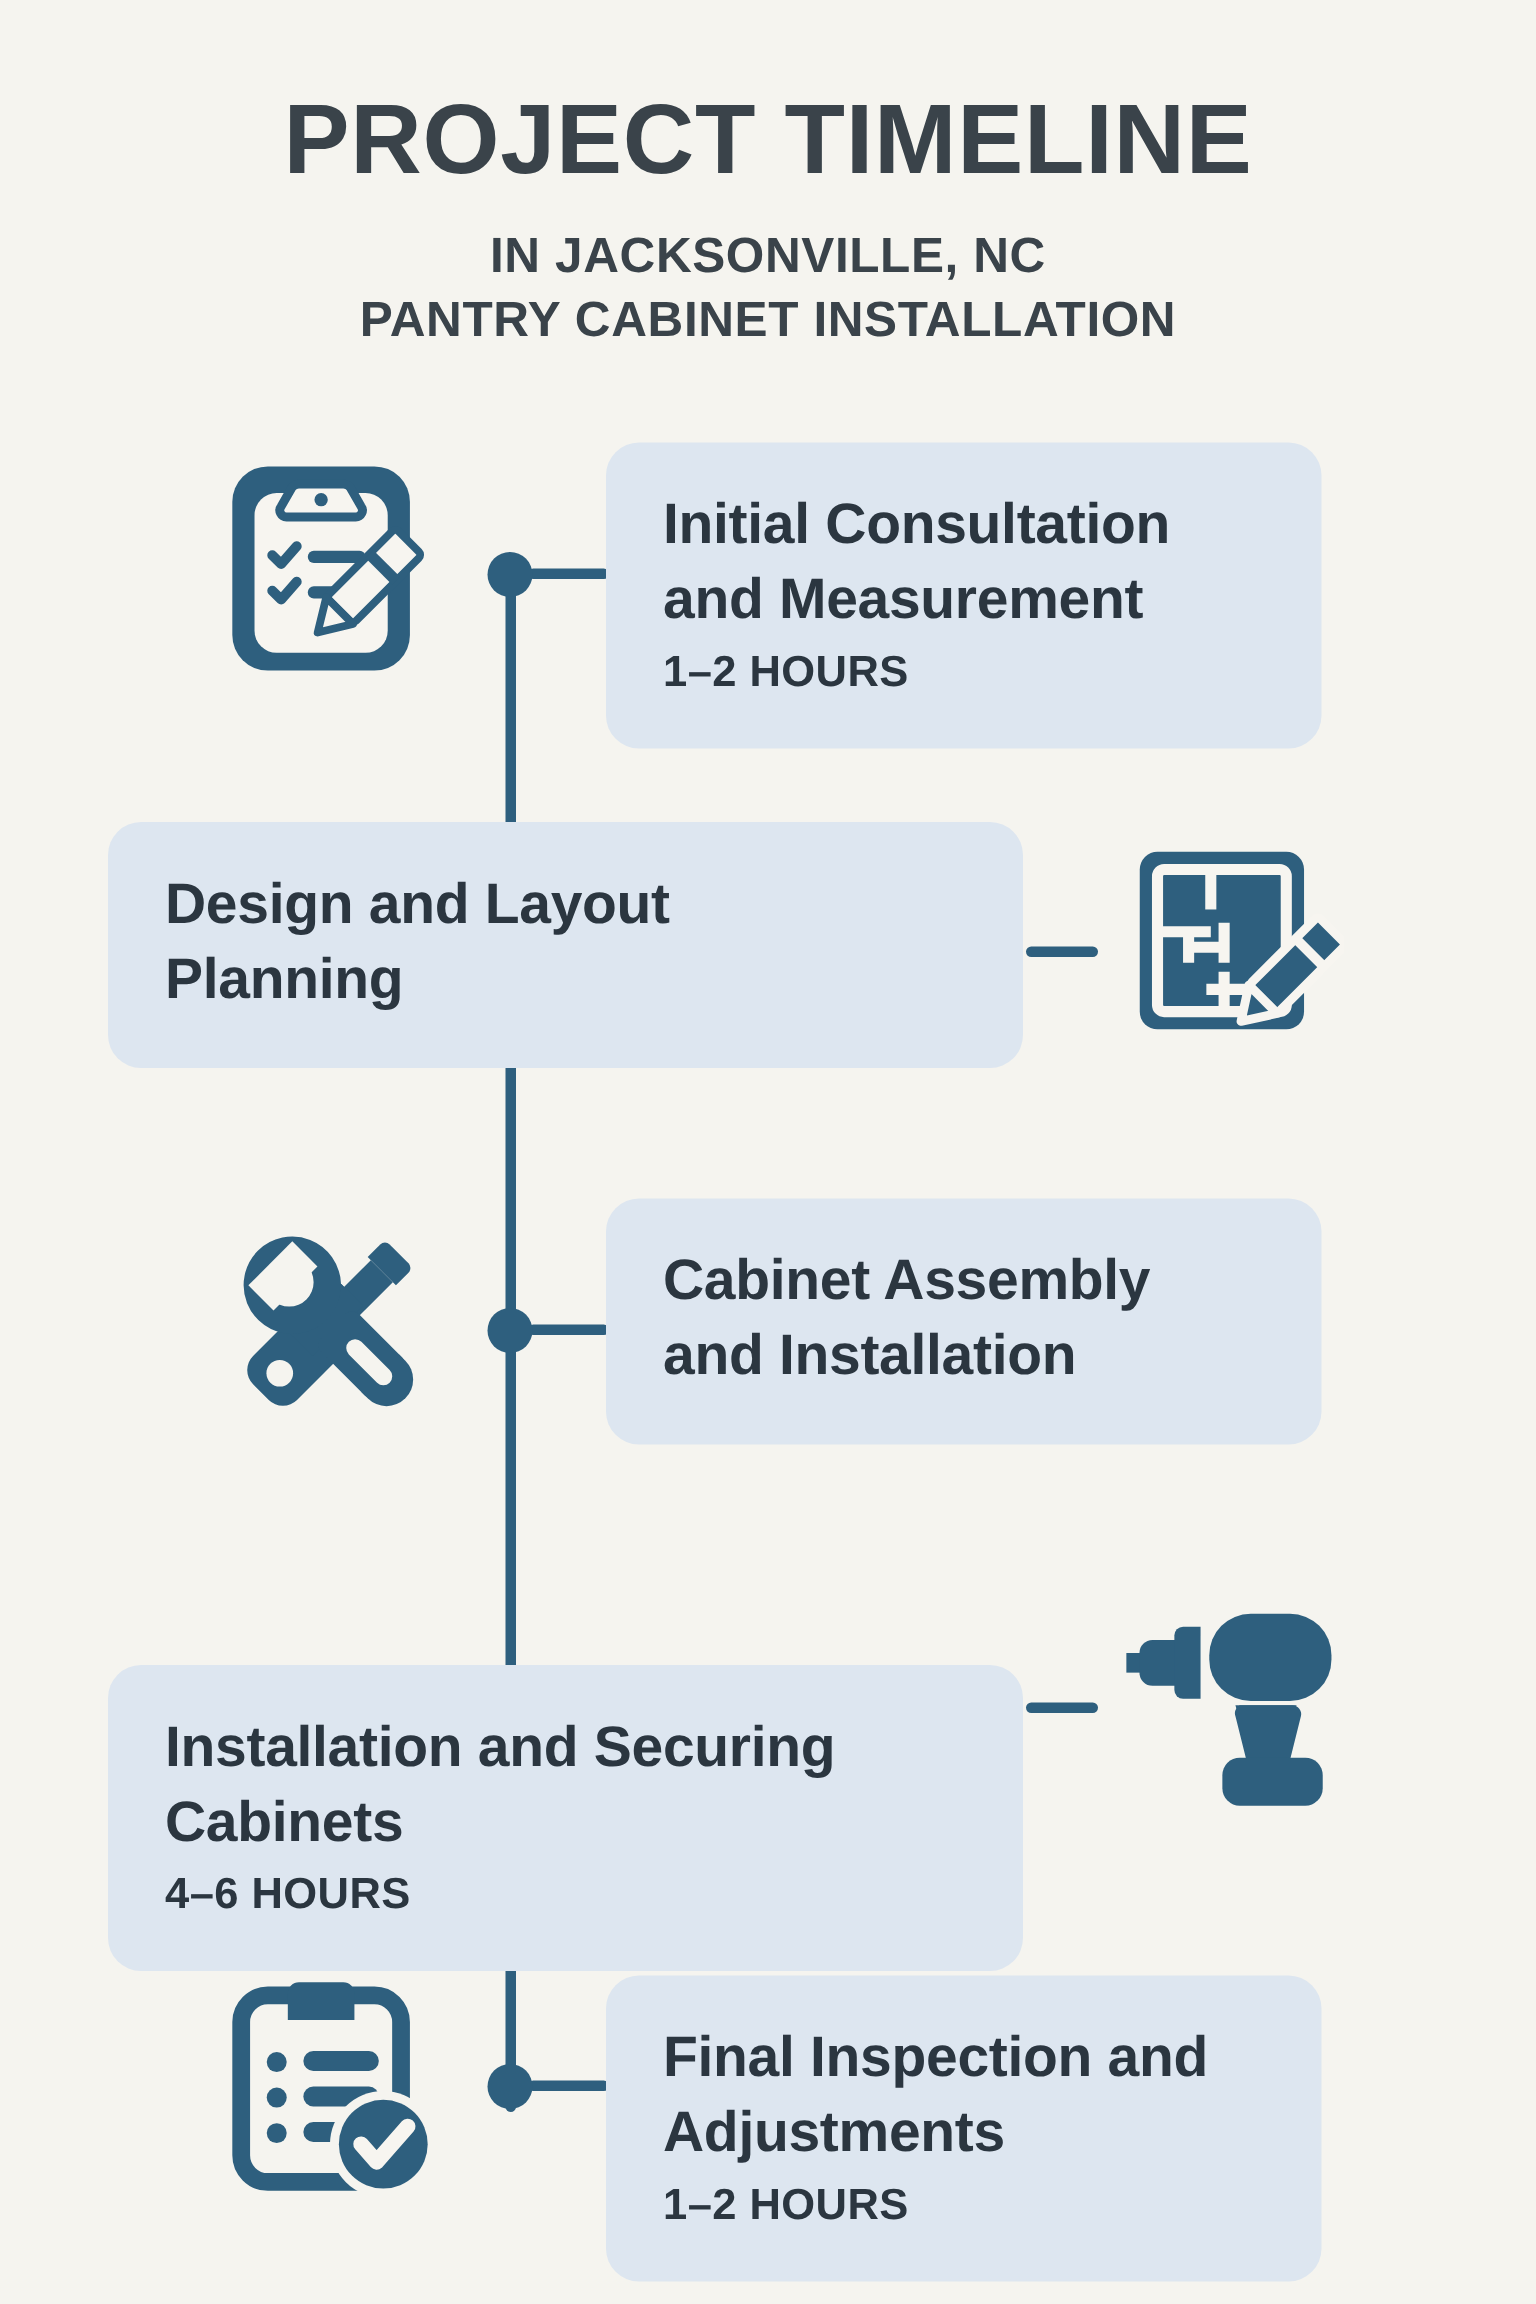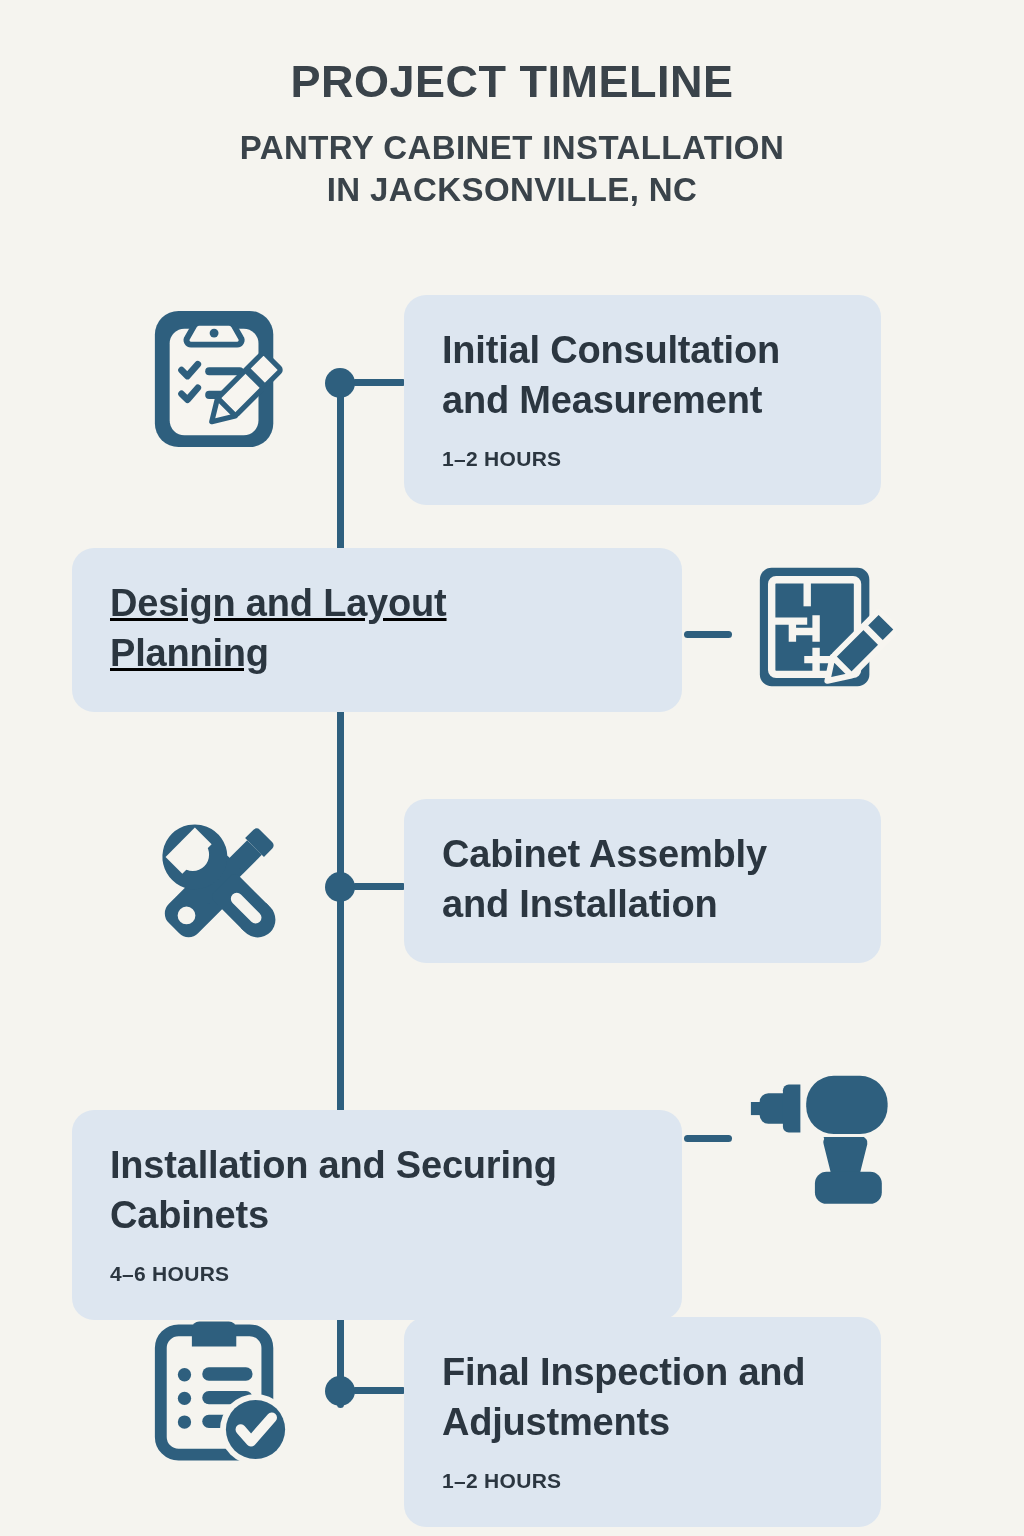--- a/index.html
+++ b/index.html
@@ -16,21 +16,21 @@
     position:relative;
     width:1024px; height:1536px;
     background:#f5f4ef;
   }
 
   
   .header { position:absolute; top:0; left:0; width:1024px; text-align:center; }
 
   .main-title {
     margin-top:58px;
-    font-size:45px;
+    font-size:66px;
     font-weight:bold;
     letter-spacing:0.5px;
     color:#3a434a;
     line-height:1.05;
   }
 
   .sub-title {
     margin-top:22px;
     font-size:33px;
     font-weight:bold;
@@ -67,22 +67,22 @@
   .card-title {
     font-size:38px;
     font-weight:bold;
     color:#2b3640;
     line-height:1.32;
     letter-spacing:-0.2px;
     white-space:pre-line;
   }
 
   .card-duration {
-    margin-top:22px;
-    font-size:21px;
+    margin-top:7px;
+    font-size:29px;
     font-weight:bold;
     letter-spacing:0.3px;
     color:#2b3640;
   }
 
   
   .dot {
     position:absolute;
     width:30px; height:30px;
     background:#2e5f7e;
@@ -117,22 +117,22 @@
   .icon.right-icon { left:748px; }
 </style>
 </head>
 <body>
 
 <div id="page">
 
   <div class="header">
     <div class="main-title">PROJECT TIMELINE</div>
     <div class="sub-title">
+      <div>IN JACKSONVILLE, NC</div>
       <div>PANTRY CABINET INSTALLATION</div>
-      <div>IN JACKSONVILLE, NC</div>
     </div>
   </div>
 
   <div class="spine"></div>
 
   <div class="row" style="top:0;">
 
     <div class="icon left-icon" style="top:305px;">
       <svg width="148" height="148" viewBox="0 0 100 100">
         <rect x="6" y="4" width="80" height="92" rx="16" fill="#2e5f7e"></rect>
@@ -156,21 +156,21 @@
 
     <div class="card right" style="top:295px;">
       <div class="card-title">Initial Consultation
 and Measurement</div>
       <div class="card-duration">1–2 HOURS</div>
     </div>
   </div>
 
   <div class="row" style="top:0;">
 
-    <div class="card left" style="top:548px;text-decoration:underline;">
+    <div class="card left" style="top:548px;">
       <div class="card-title">Design and Layout
 Planning</div>
     </div>
 
     <div class="stub-left" style="top:631px;"></div>
 
     <div class="icon right-icon" style="top:556px;">
       <svg width="148" height="148" viewBox="0 0 100 100">
         <rect x="8" y="8" width="74" height="80" rx="8" fill="#2e5f7e"></rect>
         <rect x="16" y="16" width="58" height="64" rx="3" fill="none" stroke="#f7f5f0" stroke-width="5"></rect>

